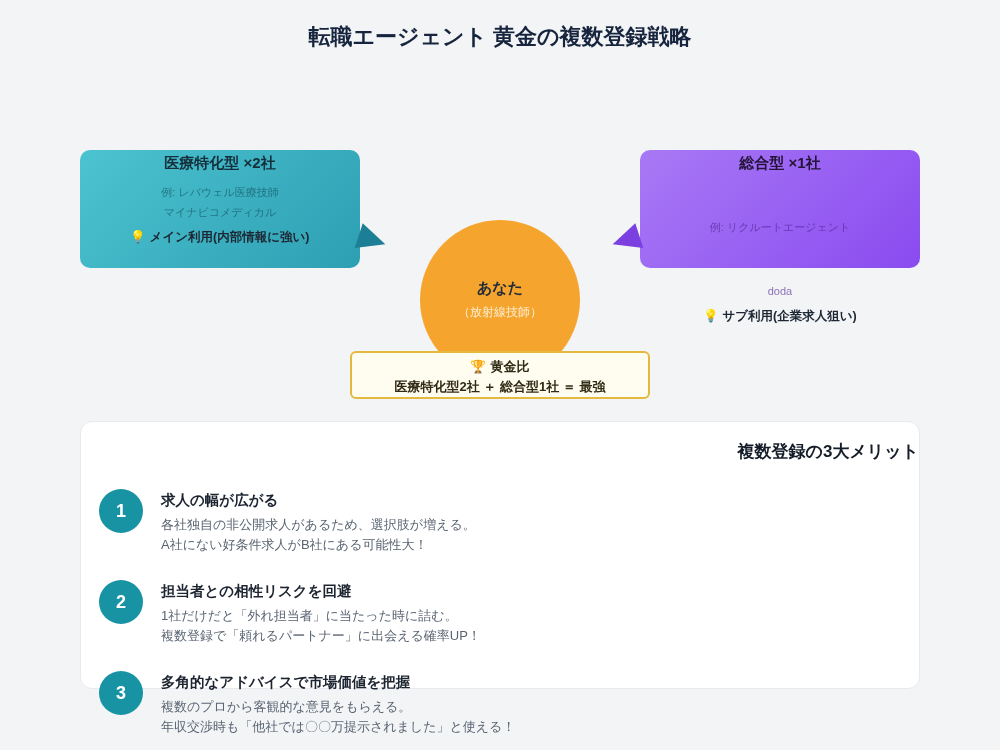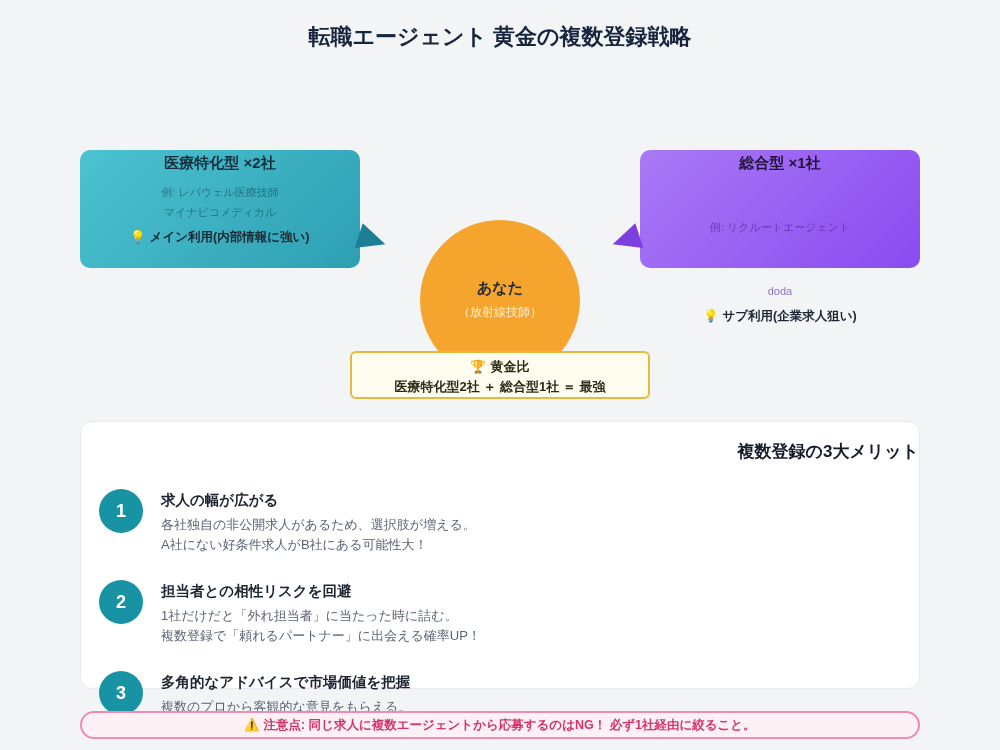--- a/index.html
+++ b/index.html
@@ -160,17 +160,14 @@
       <div class="merit-text">
         <div class="merit-title">多角的なアドバイスで市場価値を把握</div>
         <div class="merit-desc">
           <span>複数のプロから客観的な意見をもらえる。</span><br>
           <span>年収交渉時も「他社では〇〇万提示されました」と使える！</span>
         </div>
       </div>
     </div>
   </div>
 
-  <div class="warning-bar">
-    <span class="warning-text">⚠️ 注意点: 同じ求人に複数エージェントから応募するのはNG！ 必ず1社経由に絞ること。</span>
-  </div>
 
 </div>
 
 </body></html>

